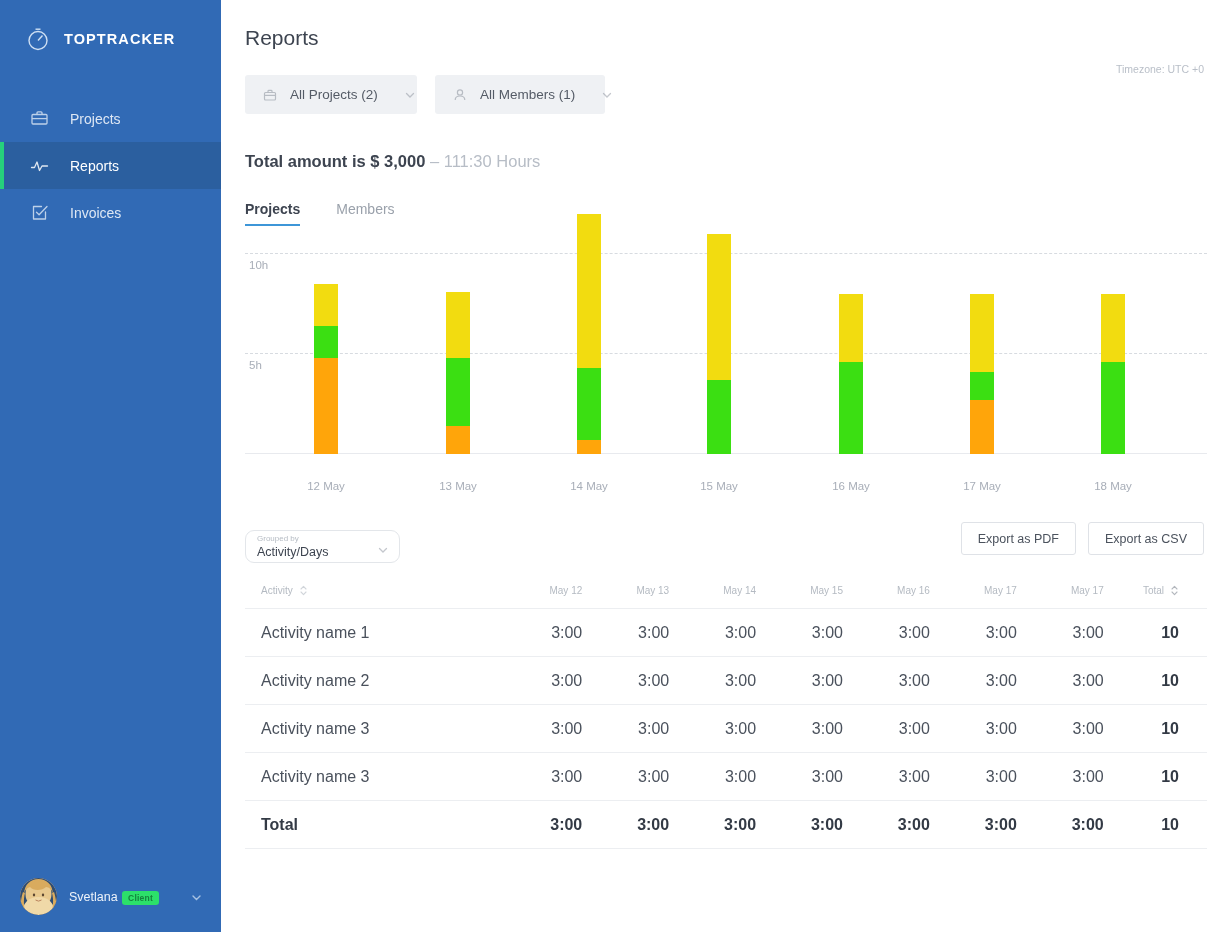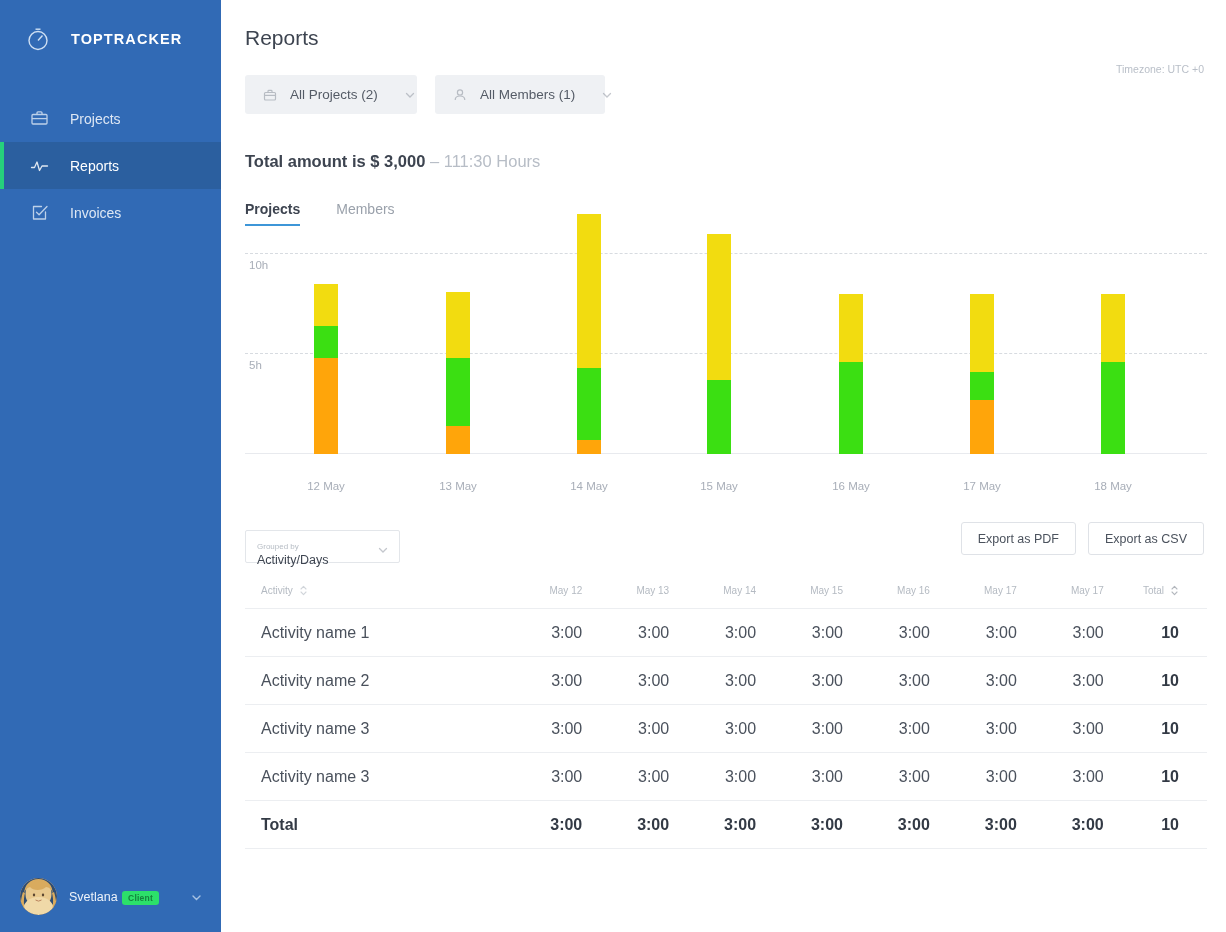--- a/index.html
+++ b/index.html
@@ -14,21 +14,21 @@
 
   
   .sidebar {
     position: absolute; left: 0; top: 0;
     width: 221px; height: 932px;
     background: #316ab5;
     color: #ffffff;
   }
   .brand {
     display: flex; align-items: center;
-    height: 78px; padding-left: 25px; gap: 20px;
+    height: 78px; padding-left: 25px; gap: 13px;
   }
   .brand-mark { width: 26px; height: 26px; flex: 0 0 26px; }
   .brand-text {
     font-size: 14.5px; font-weight: bold; letter-spacing: 1.1px; color: #ffffff;
   }
   .nav { margin-top: 17px; }
   .nav-item {
     position: relative;
     display: flex; align-items: center; gap: 20px;
     height: 47px; padding-left: 29px;
@@ -179,22 +179,22 @@
   .btn-export {
     border: 1px solid #dfe2e7; background: #fff; border-radius: 3px;
     height: 33px; padding: 0 16px; font-size: 12.5px; color: #4b525d;
     cursor: pointer; font-family: inherit; white-space: nowrap;
   }
 
   .groupby {
     position: relative;
     margin: 20px 0 0 24px;
     width: 155px; height: 33px;
-    border: 1px solid #e3e6ea; border-radius: 2px;
-    padding: 12px 10px 0 11px; cursor: pointer;
+    border: 1px solid #e3e6ea; border-radius: 9px;
+    padding: 4px 10px 0 11px; cursor: pointer;
   }
   .groupby-cap { font-size: 8px; color: #b6bcc4; line-height: 1.1; }
   .groupby-val { font-size: 12.5px; color: #3d4450; line-height: 1.35; }
   .groupby-caret {
     position: absolute; right: 10px; top: 11px;
     width: 12px; height: 12px; opacity: .5;
   }
 
   
   table.timesheet {

